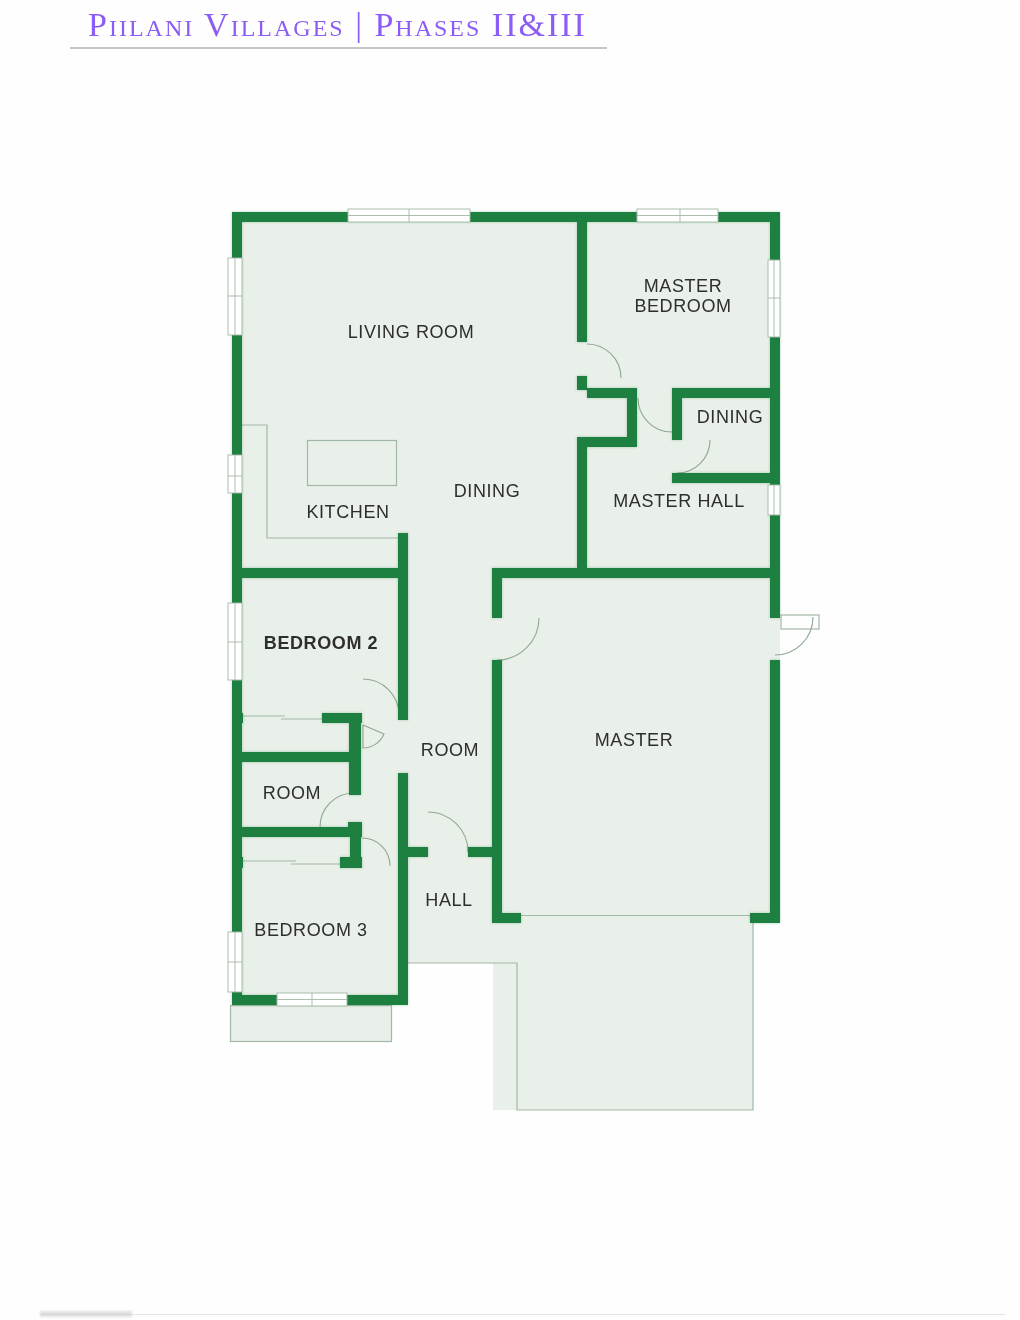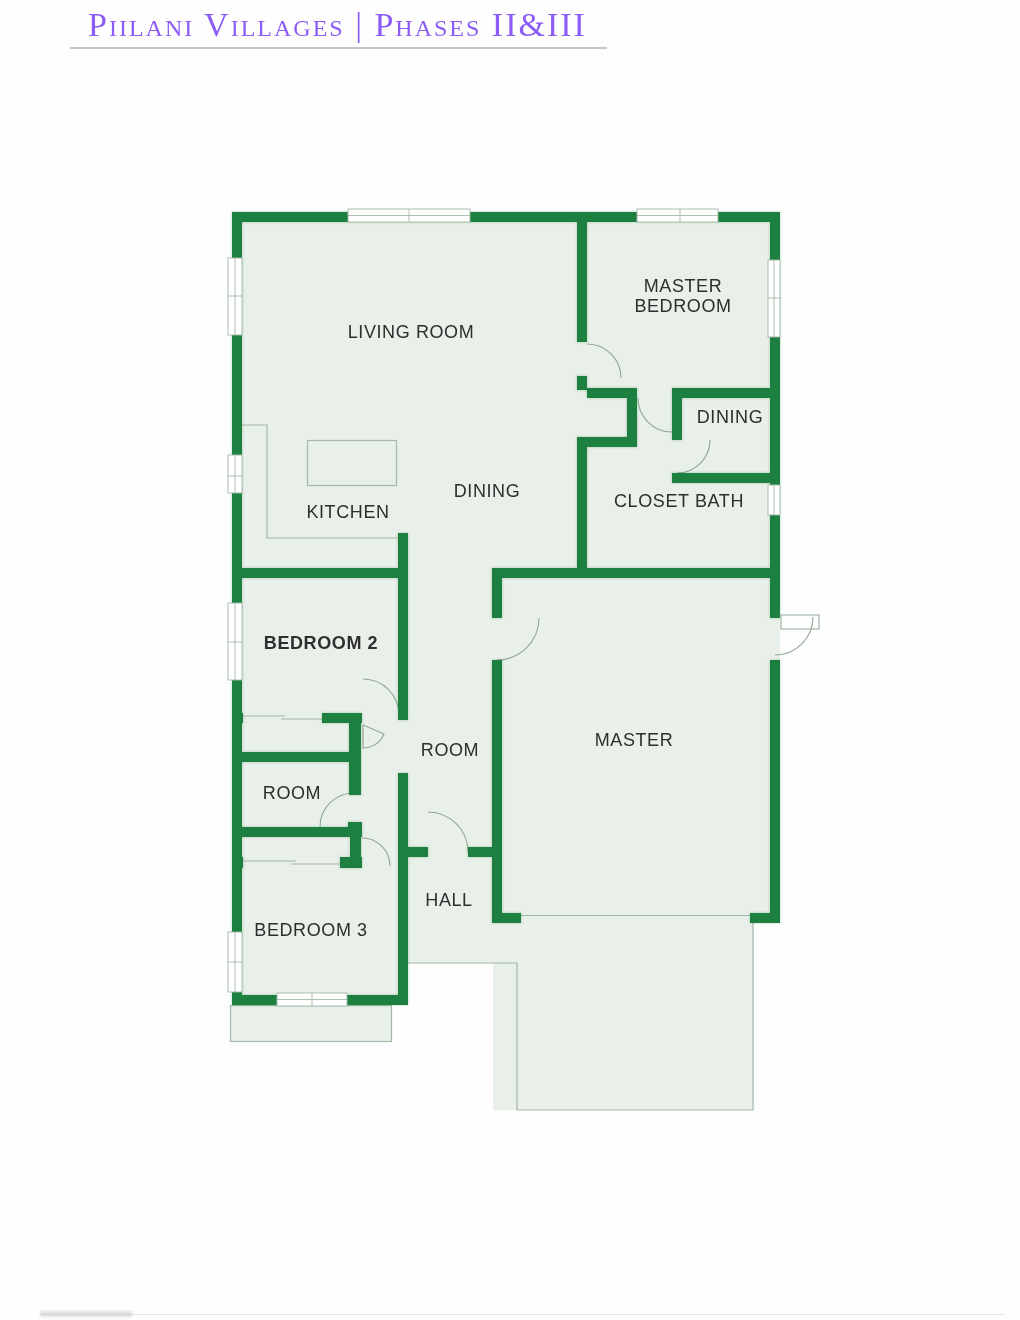--- a/index.html
+++ b/index.html
@@ -172,21 +172,21 @@
   </g>
 </svg>
 
 <div class="room-label" style="left:411px;top:324px;margin-top:8px;">LIVING ROOM</div>
 <div class="room-label" style="left:683px;top:296px;">
   <span>MASTER</span><br>
   <span>BEDROOM</span>
 </div>
 <div class="room-label" style="left:730px;top:417px;">DINING</div>
 <div class="room-label" style="left:487px;top:491px;">DINING</div>
-<div class="room-label" style="left:679px;top:501px;">CLOSET BATH</div>
+<div class="room-label" style="left:679px;top:501px;">MASTER HALL</div>
 <div class="room-label" style="left:348px;top:512px;">KITCHEN</div>
 <div class="room-label" style="left:321px;top:643px;font-weight:bold;">BEDROOM 2</div>
 <div class="room-label" style="left:450px;top:750px;">ROOM</div>
 <div class="room-label" style="left:634px;top:740px;">MASTER</div>
 <div class="room-label" style="left:292px;top:793px;">ROOM</div>
 <div class="room-label" style="left:449px;top:900px;">HALL</div>
 <div class="room-label" style="left:311px;top:930px;">BEDROOM 3</div>
 
 <div class="bottom-artifact-line"></div>
 <div class="bottom-artifact-smudge"></div>

